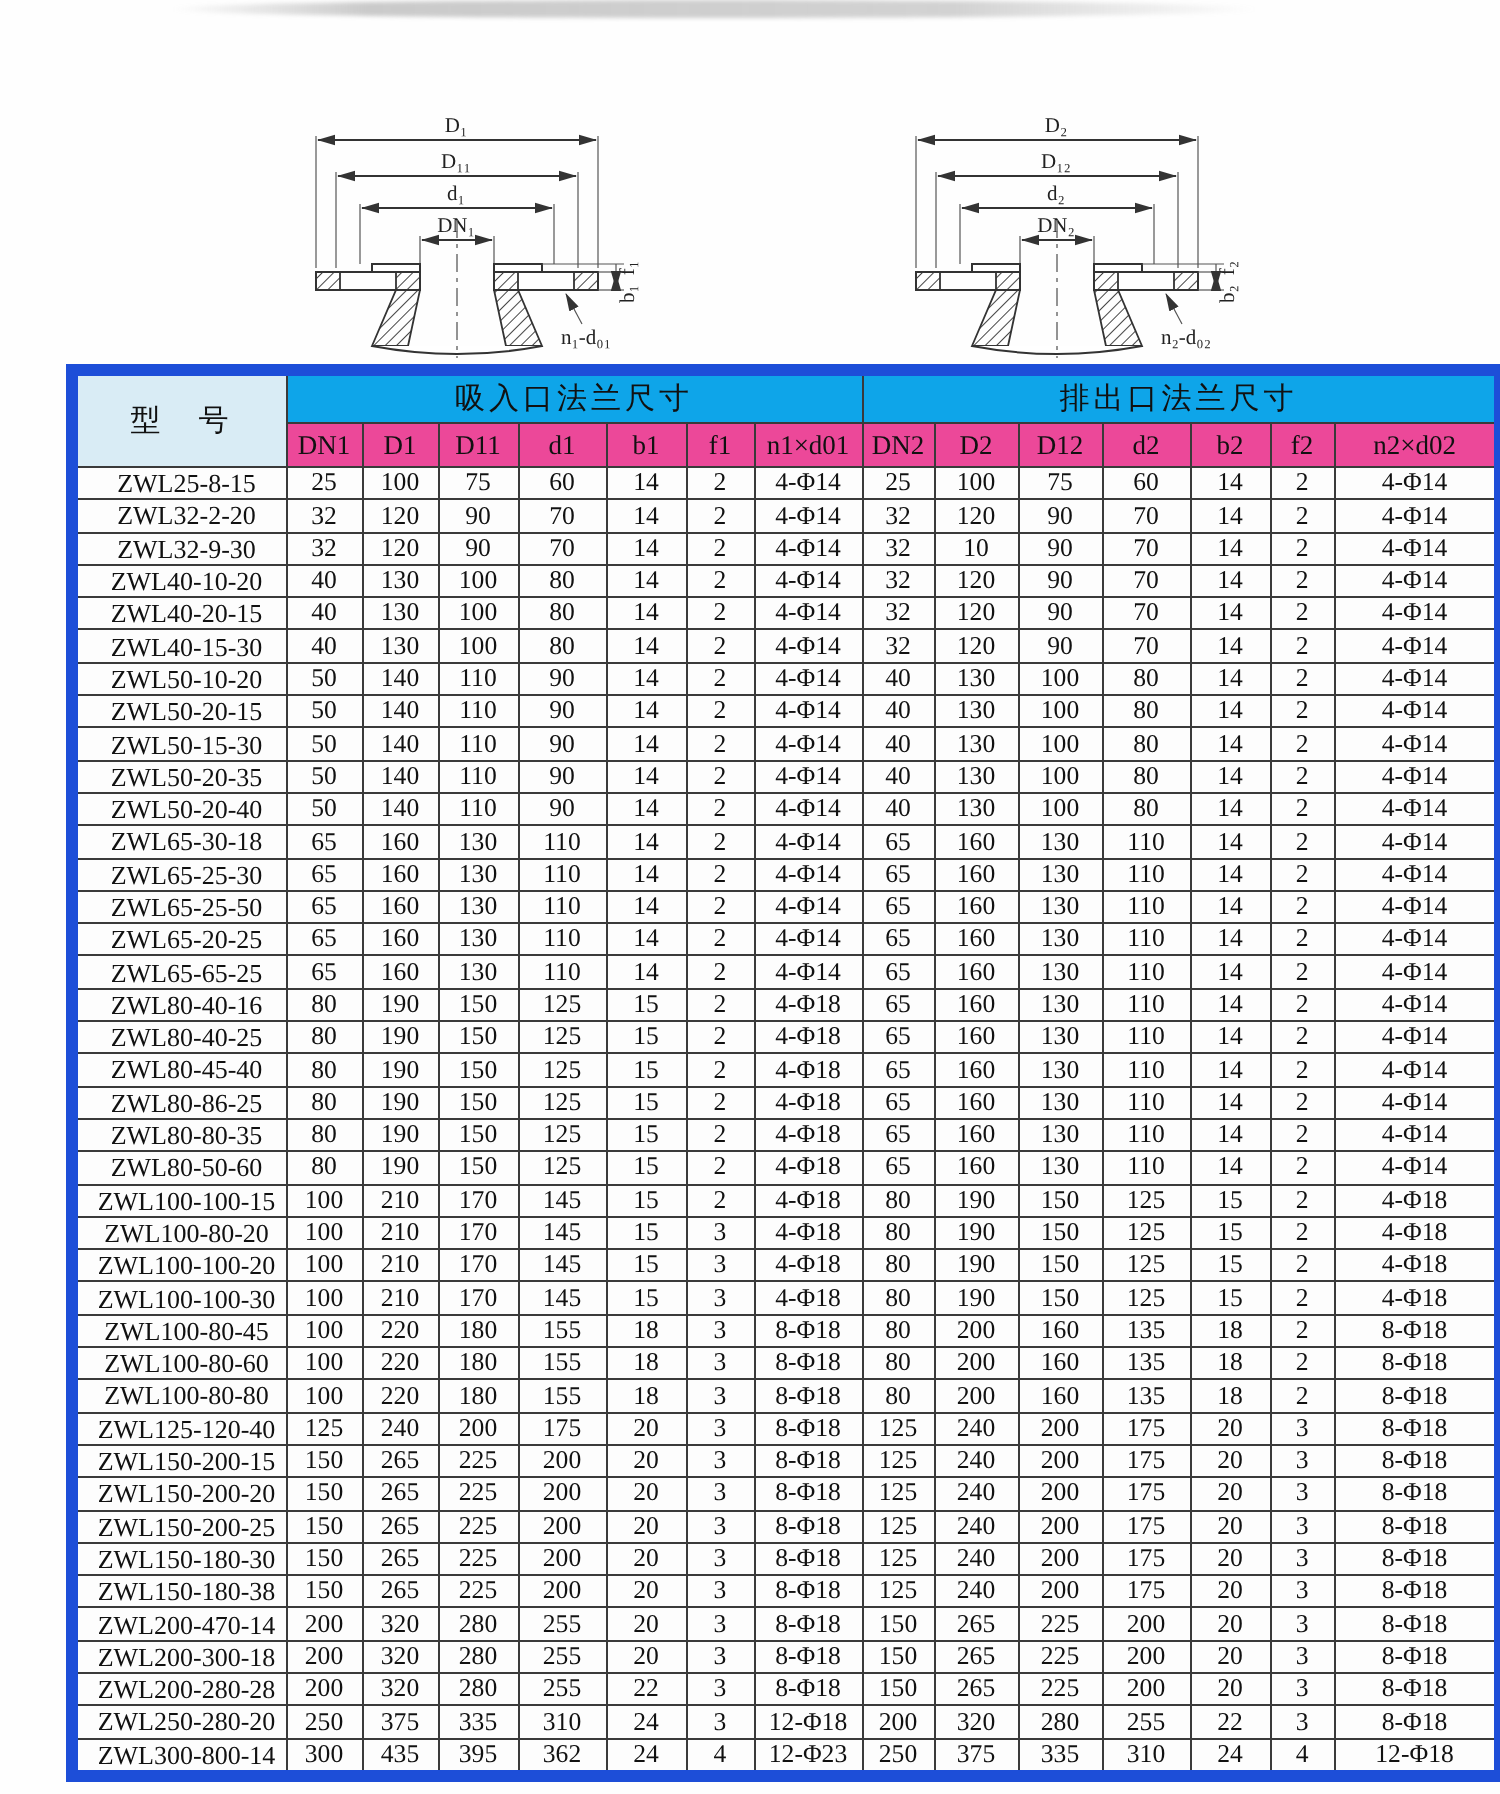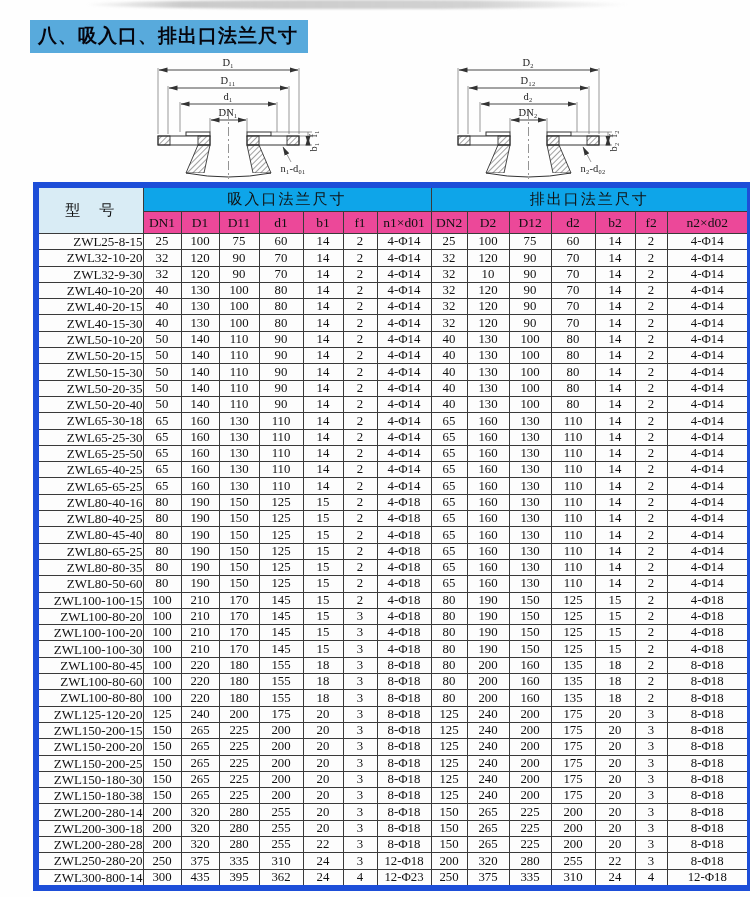--- a/index.html
+++ b/index.html
@@ -22,41 +22,40 @@
   .cline{stroke:#666;stroke-width:.7;stroke-dasharray:9 3 2 3;}
 
   table.flange{position:absolute;left:33px;top:182px;width:714px;border-collapse:collapse;
         table-layout:fixed;border:6px solid #1d4ed8;background:#fdfdfd;}
   table.flange th, table.flange td{border:1px solid #3a3a3a;text-align:center;
         padding:0;overflow:hidden;white-space:nowrap;font-weight:normal;}
   .hdr-top th{height:23px;font-size:15px;background:#0ea5e9;letter-spacing:2px;}
   .hdr-sub th{height:21px;font-size:13.5px;background:#ec4899;letter-spacing:0;}
   th.model-h{font-size:15px;background:#d9ecf5;}
   tbody td{height:15.3px;font-size:12.8px;line-height:1;}
-  tbody td.model{text-align:right;padding-left:5px;font-size:13px;}
+  tbody td.model{text-align:center;padding-left:5px;font-size:13px;}
 </style>
 </head>
 <body>
 
 <div id="page">
 
   <svg width="0" height="0" style="position:absolute">
     <defs>
       <pattern id="hatchp" width="4" height="4" patternUnits="userSpaceOnUse" patternTransform="rotate(45)">
         <line x1="0" y1="0" x2="0" y2="4" stroke="#444" stroke-width="1"></line>
       </pattern>
       <marker id="arr" markerWidth="10" markerHeight="8" refX="8.5" refY="3" orient="auto-start-reverse" markerUnits="userSpaceOnUse">
         <path d="M0,0.4 L9,3 L0,5.6 Z" fill="#333"></path>
       </marker>
     </defs>
   </svg>
 
   <div class="scan-streak"></div>
 
-  <div class="title-bar">八、吸入口、排出口法兰尺寸</div>
 
   <div class="diagram" id="diagram2">
     <svg viewBox="0 0 195 134" width="195" height="134">
       <line class="xline" x1="22" y1="20" x2="22" y2="86"></line>
         <line class="xline" x1="163" y1="20" x2="163" y2="86"></line>
       <line class="xline" x1="32" y1="38" x2="32" y2="86"></line>
         <line class="xline" x1="153" y1="38" x2="153" y2="86"></line>
       <line class="xline" x1="44" y1="54" x2="44" y2="84"></line>
         <line class="xline" x1="141" y1="54" x2="141" y2="84"></line>
       <line class="xline" x1="74" y1="70" x2="74" y2="84"></line>
@@ -193,21 +192,21 @@
           <td>4-Φ14</td>
           <td>25</td>
           <td>100</td>
           <td>75</td>
           <td>60</td>
           <td>14</td>
           <td>2</td>
           <td>4-Φ14</td>
         </tr>
         <tr>
-          <td class="model">ZWL32-10-20</td>
+          <td class="model">ZWL32-2-20</td>
           <td>32</td>
           <td>120</td>
           <td>90</td>
           <td>70</td>
           <td>14</td>
           <td>2</td>
           <td>4-Φ14</td>
           <td>32</td>
           <td>120</td>
           <td>90</td>
@@ -414,21 +413,21 @@
           <td>4-Φ14</td>
           <td>65</td>
           <td>160</td>
           <td>130</td>
           <td>110</td>
           <td>14</td>
           <td>2</td>
           <td>4-Φ14</td>
         </tr>
         <tr>
-          <td class="model">ZWL65-40-25</td>
+          <td class="model">ZWL65-20-25</td>
           <td>65</td>
           <td>160</td>
           <td>130</td>
           <td>110</td>
           <td>14</td>
           <td>2</td>
           <td>4-Φ14</td>
           <td>65</td>
           <td>160</td>
           <td>130</td>
@@ -499,21 +498,21 @@
           <td>4-Φ18</td>
           <td>65</td>
           <td>160</td>
           <td>130</td>
           <td>110</td>
           <td>14</td>
           <td>2</td>
           <td>4-Φ14</td>
         </tr>
         <tr>
-          <td class="model">ZWL80-65-25</td>
+          <td class="model">ZWL80-86-25</td>
           <td>80</td>
           <td>190</td>
           <td>150</td>
           <td>125</td>
           <td>15</td>
           <td>2</td>
           <td>4-Φ18</td>
           <td>65</td>
           <td>160</td>
           <td>130</td>
@@ -669,21 +668,21 @@
           <td>8-Φ18</td>
           <td>80</td>
           <td>200</td>
           <td>160</td>
           <td>135</td>
           <td>18</td>
           <td>2</td>
           <td>8-Φ18</td>
         </tr>
         <tr>
-          <td class="model">ZWL125-120-20</td>
+          <td class="model">ZWL125-120-40</td>
           <td>125</td>
           <td>240</td>
           <td>200</td>
           <td>175</td>
           <td>20</td>
           <td>3</td>
           <td>8-Φ18</td>
           <td>125</td>
           <td>240</td>
           <td>200</td>
@@ -771,21 +770,21 @@
           <td>8-Φ18</td>
           <td>125</td>
           <td>240</td>
           <td>200</td>
           <td>175</td>
           <td>20</td>
           <td>3</td>
           <td>8-Φ18</td>
         </tr>
         <tr>
-          <td class="model">ZWL200-280-14</td>
+          <td class="model">ZWL200-470-14</td>
           <td>200</td>
           <td>320</td>
           <td>280</td>
           <td>255</td>
           <td>20</td>
           <td>3</td>
           <td>8-Φ18</td>
           <td>150</td>
           <td>265</td>
           <td>225</td>

